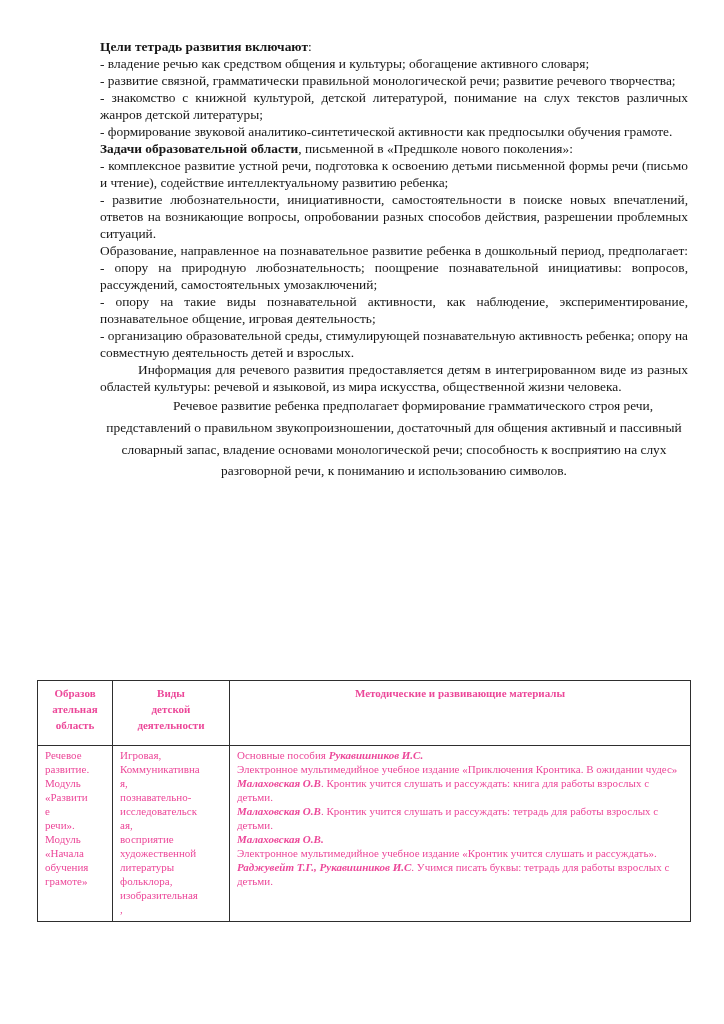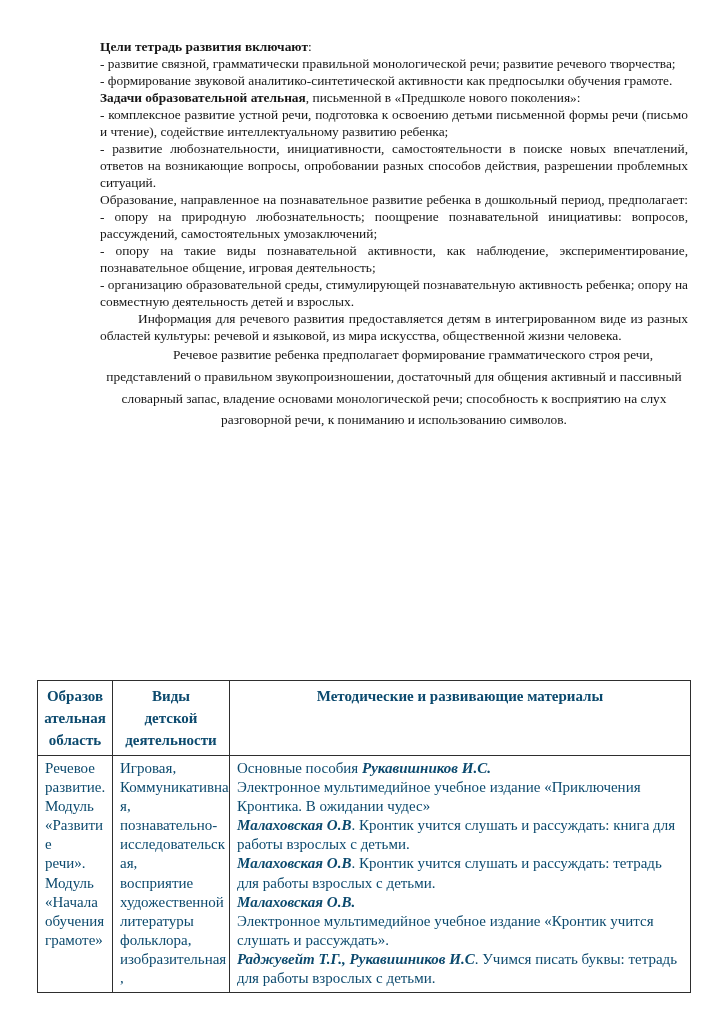--- a/index.html
+++ b/index.html
@@ -27,23 +27,23 @@
   .body-text p.wide { line-height: 1.62; text-align: center; }
   .body-text b { font-weight: bold; }
   
   table.materials {
     position: absolute;
     left: 37px;
     top: 680px;
     width: 653px;
     border-collapse: collapse;
     table-layout: fixed;
-    font-size: 15px;
+    font-size: 11px;
     line-height: 1.27;
-    color: #0c4a6e;
+    color: #ec4899;
   }
   table.materials th, table.materials td {
     border: 1.4px solid #2e2e2e;
     vertical-align: top;
     overflow: hidden;
   }
   table.materials th {
     font-weight: bold;
     text-align: center;
     padding: 5px 2px 4px 2px;
@@ -57,23 +57,25 @@
   .mat-line { margin: 0; }
   .mat-line b.author { font-weight: bold; font-style: italic; }
 </style>
 </head>
 <body>
 
 <div class="page">
 
   <section class="body-text">
       <p><b>Цели тетрадь развития включают</b><span>:</span></p>
+      <p><span>- владение речью как средством общения и культуры; обогащение активного словаря;</span></p>
       <p><span>- развитие связной, грамматически правильной монологической речи; развитие речевого творчества;</span></p>
+      <p><span>- знакомство с книжной культурой, детской литературой, понимание на слух текстов различных жанров детской литературы;</span></p>
       <p><span>- формирование звуковой аналитико-синтетической активности как предпосылки обучения грамоте.</span></p>
-      <p><b>Задачи образовательной ательная</b><span>, письменной в «Предшколе нового поколения»:</span></p>
+      <p><b>Задачи образовательной области</b><span>, письменной в «Предшколе нового поколения»:</span></p>
       <p><span>- комплексное развитие устной речи, подготовка к освоению детьми письменной формы речи (письмо и чтение), содействие интеллектуальному развитию ребенка;</span></p>
       <p><span>- развитие любознательности, инициативности, самостоятельности в поиске новых впечатлений, ответов на возникающие вопросы, опробовании разных способов действия, разрешении проблемных ситуаций.</span></p>
       <p><span>Образование, направленное на познавательное развитие ребенка в дошкольный период, предполагает: - опору на природную любознательность; поощрение познавательной инициативы: вопросов, рассуждений, самостоятельных умозаключений;</span></p>
       <p><span>- опору на такие виды познавательной активности, как наблюдение, экспериментирование, познавательное общение, игровая деятельность;</span></p>
       <p><span>- организацию образовательной среды, стимулирующей познавательную активность ребенка; опору на совместную деятельность детей и взрослых.</span></p>
       <p class="indent"><span>Информация для речевого развития предоставляется детям в интегрированном виде из разных областей культуры: речевой и языковой, из мира искусства, общественной жизни человека.</span></p>
       <p class="indent wide"><span>Речевое развитие ребенка предполагает формирование грамматического строя речи, представлений о правильном звукопроизношении, достаточный для общения активный и пассивный словарный запас, владение основами монологической речи; способность к восприятию на слух разговорной речи, к пониманию и использованию символов.</span></p>
     </section>
 
   <table class="materials">

